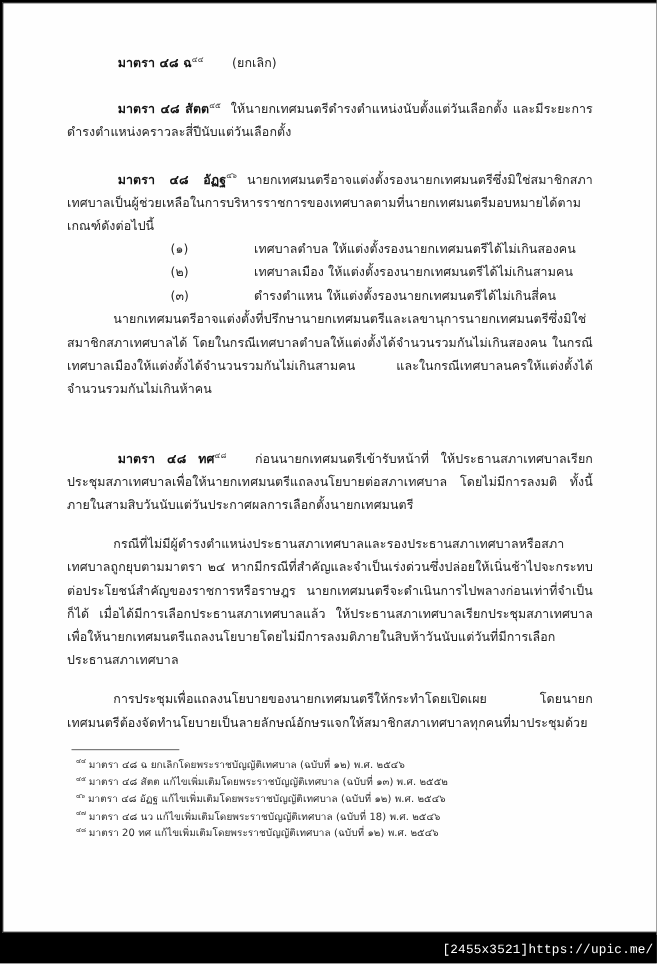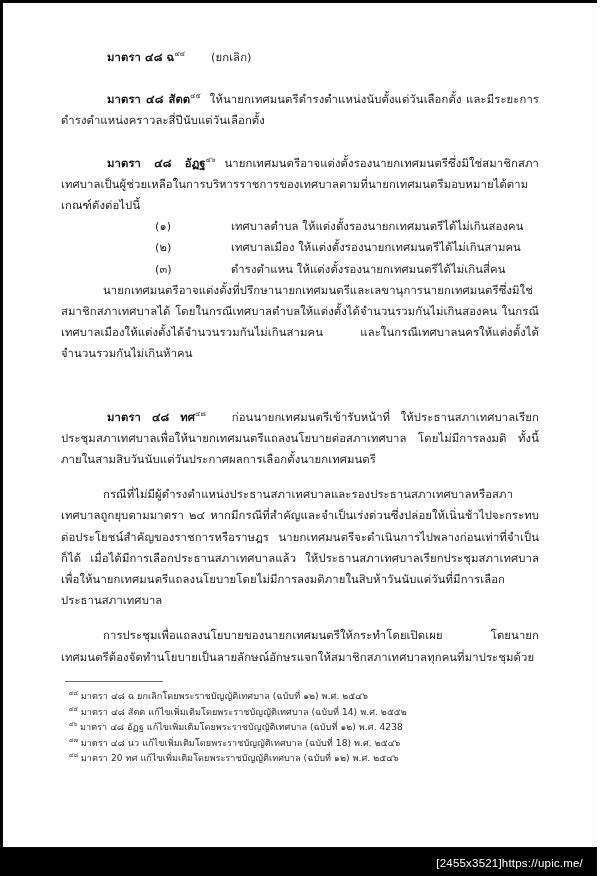--- a/index.html
+++ b/index.html
@@ -131,25 +131,25 @@
     left: 0;
     bottom: 0;
     width: 600px;
     height: 26px;
     background: #000000;
     display: flex;
     align-items: center;
     justify-content: flex-end;
   }
   .watermark-text {
-    font-family: Liberation Sans, sans-serif;
+    font-family: Liberation Mono, monospace;
     font-size: 11.5px;
     color: #ffffff;
     letter-spacing: 0.2px;
-    padding-right: 17px;
+    padding-right: 6px;
     white-space: nowrap;
   }
 </style>
 </head>
 <body>
 
 <div class="screen">
 
   <div class="page-sheet">
     <div class="page-inner">
@@ -191,22 +191,22 @@
       <p class="block indent-sm">กรณีที่ไม่มีผู้ดำรงตำแหน่งประธานสภาเทศบาลและรองประธานสภาเทศบาลหรือสภาเทศบาลถูกยุบตามมาตรา ๒๔ หากมีกรณีที่สำคัญและจำเป็นเร่งด่วนซึ่งปล่อยให้เนิ่นช้าไปจะกระทบต่อประโยชน์สำคัญของราชการหรือราษฎร นายกเทศมนตรีจะดำเนินการไปพลางก่อนเท่าที่จำเป็นก็ได้ เมื่อได้มีการเลือกประธานสภาเทศบาลแล้ว ให้ประธานสภาเทศบาลเรียกประชุมสภาเทศบาลเพื่อให้นายกเทศมนตรีแถลงนโยบายโดยไม่มีการลงมติภายในสิบห้าวันนับแต่วันที่มีการเลือกประธานสภาเทศบาล</p>
 
       <p class="block indent-sm">การประชุมเพื่อแถลงนโยบายของนายกเทศมนตรีให้กระทำโดยเปิดเผย โดยนายกเทศมนตรีต้องจัดทำนโยบายเป็นลายลักษณ์อักษรแจกให้สมาชิกสภาเทศบาลทุกคนที่มาประชุมด้วย</p>
 
     </div>
 
     <div class="footnote-zone">
       <div class="footnote-rule"></div>
 
       <div class="footnote-line"><span class="fn-sup">๔๔</span><span>มาตรา ๔๘ ฉ ยกเลิกโดยพระราชบัญญัติเทศบาล (ฉบับที่ ๑๒) พ.ศ. ๒๕๔๖</span></div>
-      <div class="footnote-line"><span class="fn-sup">๔๕</span><span>มาตรา ๔๘ สัตต แก้ไขเพิ่มเติมโดยพระราชบัญญัติเทศบาล (ฉบับที่ 14) พ.ศ. ๒๕๕๒</span></div>
-      <div class="footnote-line"><span class="fn-sup">๔๖</span><span>มาตรา ๔๘ อัฏฐ แก้ไขเพิ่มเติมโดยพระราชบัญญัติเทศบาล (ฉบับที่ ๑๒) พ.ศ. 4238</span></div>
+      <div class="footnote-line"><span class="fn-sup">๔๕</span><span>มาตรา ๔๘ สัตต แก้ไขเพิ่มเติมโดยพระราชบัญญัติเทศบาล (ฉบับที่ ๑๓) พ.ศ. ๒๕๕๒</span></div>
+      <div class="footnote-line"><span class="fn-sup">๔๖</span><span>มาตรา ๔๘ อัฏฐ แก้ไขเพิ่มเติมโดยพระราชบัญญัติเทศบาล (ฉบับที่ ๑๒) พ.ศ. ๒๕๔๖</span></div>
       <div class="footnote-line"><span class="fn-sup">๔๗</span><span>มาตรา ๔๘ นว แก้ไขเพิ่มเติมโดยพระราชบัญญัติเทศบาล (ฉบับที่ 18) พ.ศ. ๒๕๔๖</span></div>
       <div class="footnote-line"><span class="fn-sup">๔๘</span><span>มาตรา 20 ทศ แก้ไขเพิ่มเติมโดยพระราชบัญญัติเทศบาล (ฉบับที่ ๑๒) พ.ศ. ๒๕๔๖</span></div>
     </div>
   </div>
 
   <div class="watermark-bar">
     <span class="watermark-text">[2455x3521]https://upic.me/</span>
   </div>
 
 </div>

